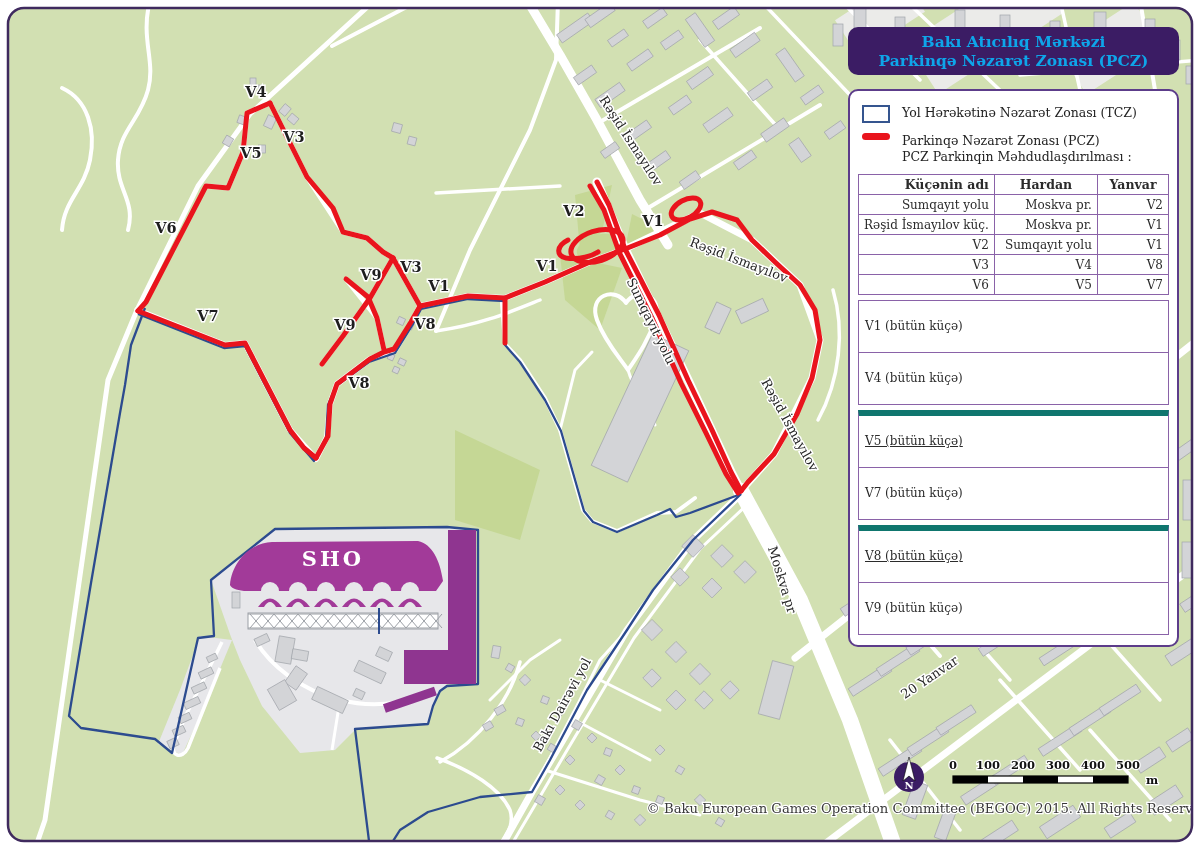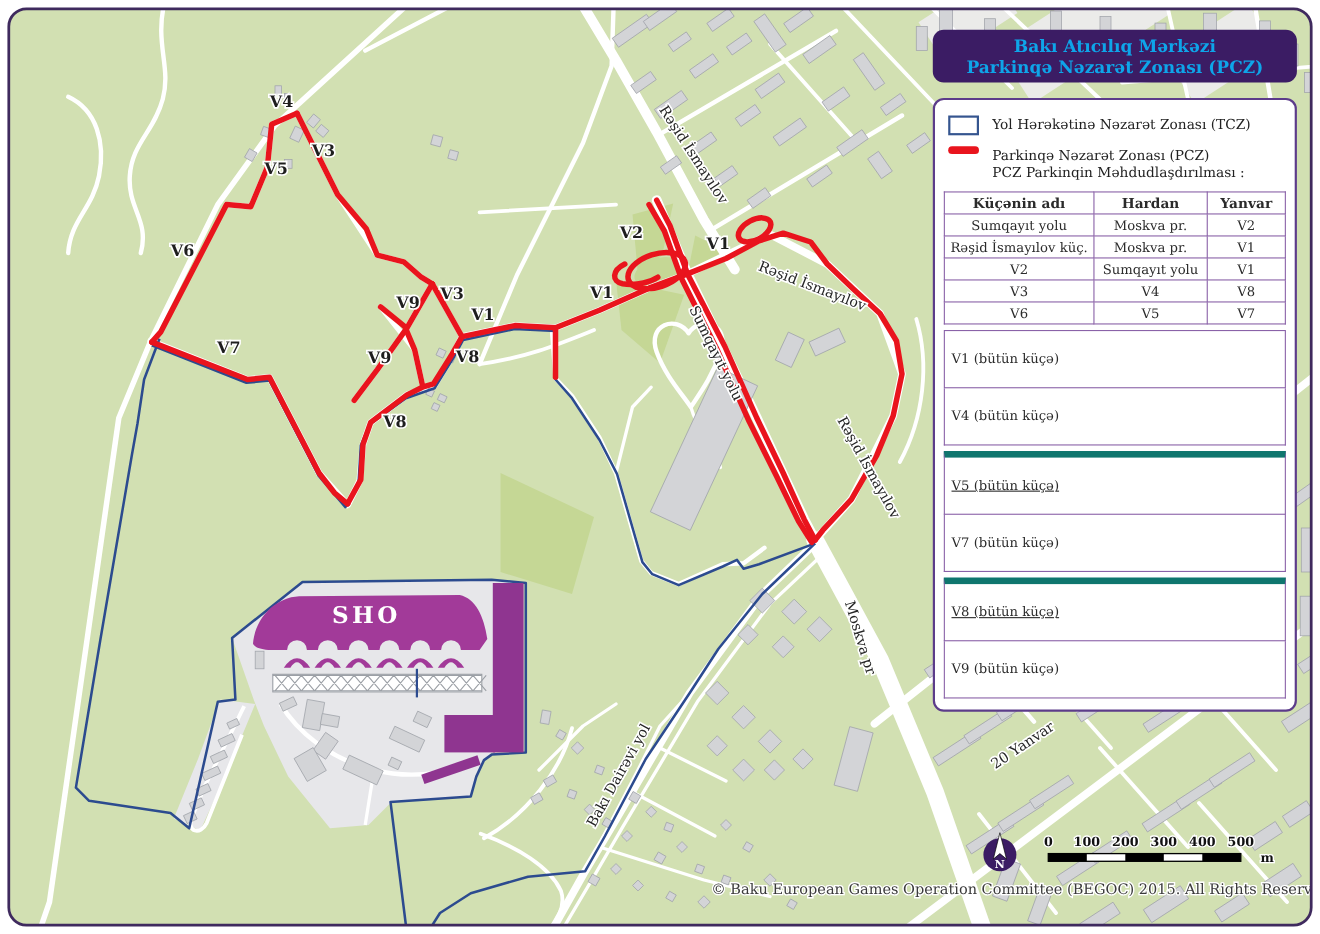--- a/index.html
+++ b/index.html
@@ -18,21 +18,21 @@
     text-align:center;line-height:1.35;}
   .titlebox .t{font:bold 15.5px "DejaVu Serif",serif;}
 
   .legend{position:absolute;left:848px;top:89px;width:331px;background:#ffffff;
     border:2px solid #5c3c8a;border-radius:10px;box-sizing:border-box;padding:12px 8px 10px 8px;}
   .leg-item{display:flex;margin:2px 2px 10px 4px;}
   .leg-item .txt{font:12.5px "DejaVu Serif",serif;color:#222;margin-left:12px;line-height:1.25;}
   .sw-tcz{width:24px;height:14px;background:#fff;border:2px solid #35558f;flex:0 0 auto;}
   .sw-pcz{width:28px;height:7px;background:#e9141d;border-radius:4px;flex:0 0 auto;}
   table.ztab{border-collapse:collapse;width:100%;margin-top:2px;}
-  table.ztab th,table.ztab td{border:1px solid #8a62a8;padding:2px 5px;text-align:center;
+  table.ztab th,table.ztab td{border:1px solid #8a62a8;padding:2px 5px;text-align:right;
     font-family:"DejaVu Serif",serif;color:#2b2b2b;height:15px;white-space:nowrap;}
   table.ztab th{font-size:12.5px;font-weight:bold;}
   table.ztab td{font-size:12px;}
   .fullrows{margin-top:5px;}
   .frow{border:1px solid #8a62a8;font:12px "DejaVu Serif",serif;color:#2b2b2b;
     padding:18px 6px;height:15px;}
   .frow + .frow{border-top:none;}
   .frow.gap{margin-top:5px;border-top:6px solid #0f766e;text-decoration:underline;}
 </style>
 </head>

